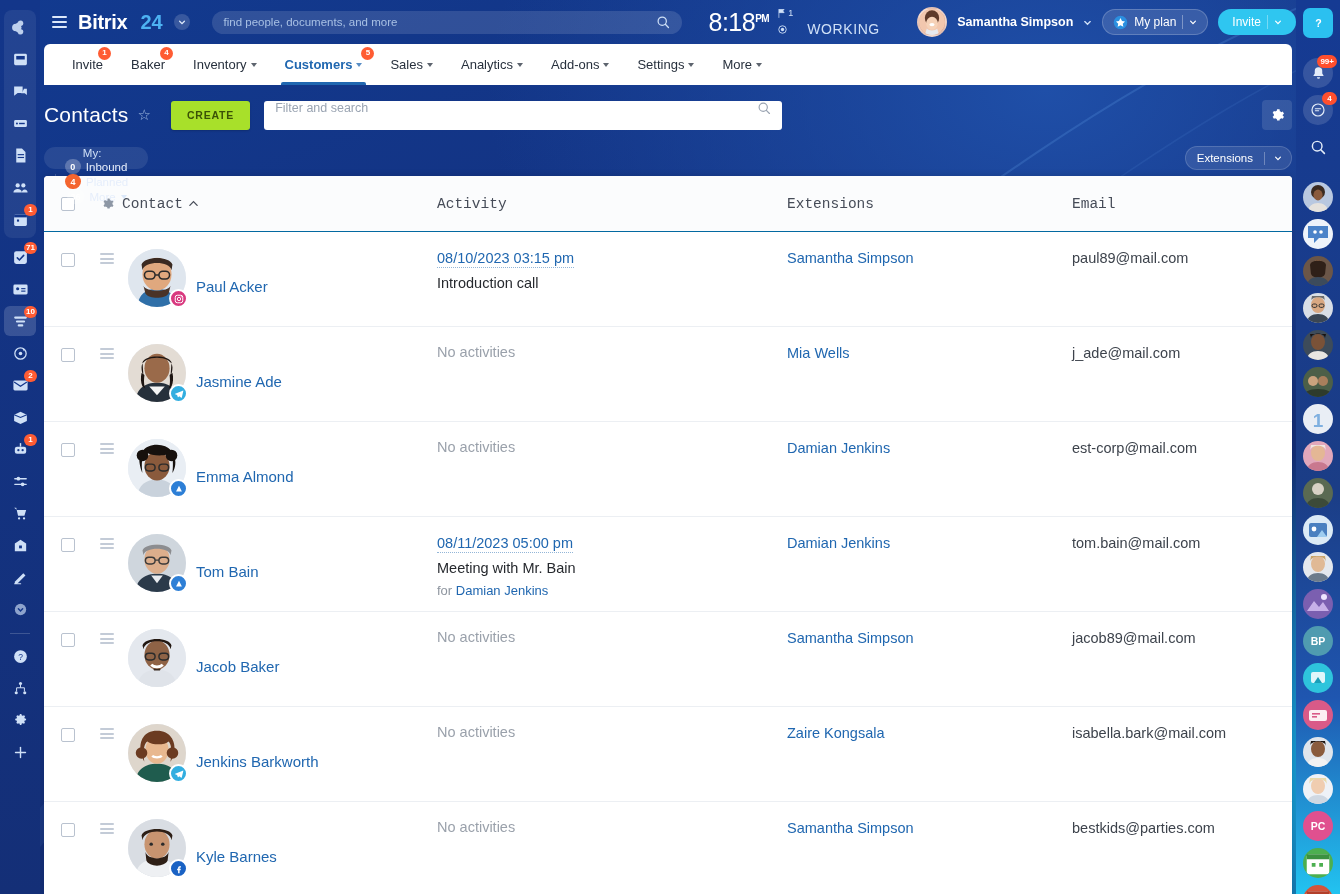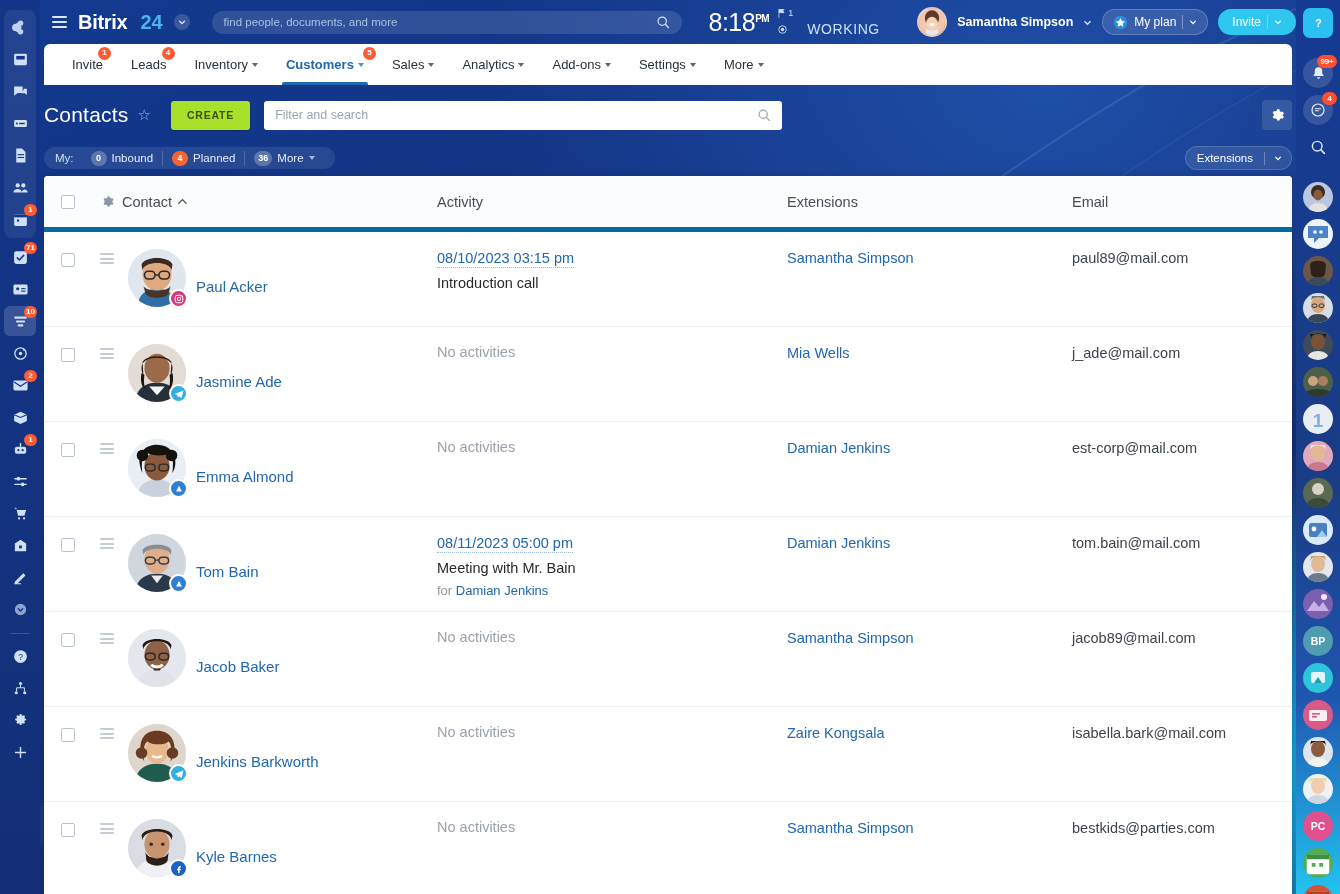--- a/index.html
+++ b/index.html
@@ -119,37 +119,37 @@
   #page-title { color: #fff; font-size: 21px; font-weight: normal; letter-spacing: .2px;}
   #star { margin-left: 9px; color: #9fb9e0; font-size: 15px; cursor: pointer;}
   #create-btn {
     margin-left: 20px; background: #a8e02a; color: #3b5206; font-size: 10.5px;
     font-weight: bold; letter-spacing: .8px; height: 29px; border-radius: 3px;
     display: flex; align-items: center; padding: 0 16px; cursor: pointer;
     box-shadow: 0 1px 2px rgba(0,0,0,.18);
   }
   #filter-search {
     margin-left: 14px; width: 518px; height: 29px; background: #fff; border-radius: 3px;
-    display: flex; align-items: center; padding: 0 11px;
+    display: flex; padding: 0 11px;
   }
   #filter-search span { color: #9aa4b2; font-size: 12.5px; flex: 1; }
   #gear-btn {
     margin-left: auto; width: 30px; height: 30px; border-radius: 4px;
     background: rgba(255,255,255,.12); display: flex; align-items: center; justify-content: center;
     cursor: pointer;
   }
 
   
   #counterrow {
     position: absolute; left: 44px; top: 146px; right: 48px; height: 24px;
     display: flex; align-items: center; z-index: 10;
   }
   #counters {
     display: flex; align-items: center; height: 22px;
-    background: rgba(255,255,255,.09); border-radius: 11px; padding: 0 11px; gap: 0px;
+    background: rgba(255,255,255,.09); border-radius: 11px; padding: 0 11px; gap: 0px; flex-direction: column;
   }
   #counters .my { color: #cfe0f7; font-size: 11.5px; margin-right: 8px;}
   .cnt-item { display: flex; align-items: center; gap: 5px; font-size: 11.5px; color: #e6eefb; padding: 0 9px; cursor: pointer;}
   .cnt-item + .cnt-item { border-left: 1px solid rgba(255,255,255,.18); }
   .cbadge {
     font-size: 9px; font-weight: bold; color: #fff; min-width: 16px; height: 15px;
     border-radius: 8px; display: flex; align-items: center; justify-content: center; padding: 0 4px;
   }
   .cbadge.grey { background: rgba(255,255,255,.25); }
   .cbadge.red { background: #f4652f; }
@@ -163,21 +163,21 @@
   #extensions .arr { padding: 0 9px; }
 
   
   #grid {
     position: absolute; left: 44px; top: 176px; right: 48px; bottom: 0;
     background: #fff; border-radius: 4px 4px 0 0; overflow: hidden;
     box-shadow: 0 -1px 6px rgba(0,0,0,.12);
   }
   #grid-head {
     display: flex; align-items: center; height: 56px;
-    border-bottom: 5px solid #0369a1; background: #fbfcfd;
+    border-bottom: 1px solid #0369a1; background: #fbfcfd; font-family: Liberation Mono, monospace;
   }
   .col-check { width: 48px; display: flex; justify-content: center; align-items: center; }
   .col-drag  { width: 30px; display: flex; justify-content: center; align-items: center; }
   .col-contact { width: 315px; }
   .col-activity { width: 350px; }
   .col-resp { width: 285px; }
   .col-email { flex: 1; }
   .hcell { font-size: 14.5px; color: #464c58; display: flex; align-items: center; gap: 5px; }
   .chk {
     width: 14px; height: 14px; border: 1px solid #b9c2cf; border-radius: 2px; background: #fff;
@@ -513,21 +513,21 @@
       </div>
     </div>
   </div>
 
   <div id="navbar">
     <div class="nav-tab noarrow">
       <span>Invite</span>
       <span class="nav-badge">1</span>
     </div>
     <div class="nav-tab noarrow">
-      <span>Leads</span>
+      <span>Baker</span>
       <span class="nav-badge">4</span>
     </div>
     <div class="nav-tab">
       <span>Inventory</span>
       <span class="caret"></span>
     </div>
     <div class="nav-tab active">
       <span>Customers</span>
       <span class="caret"></span>
       <span class="nav-badge">5</span>

